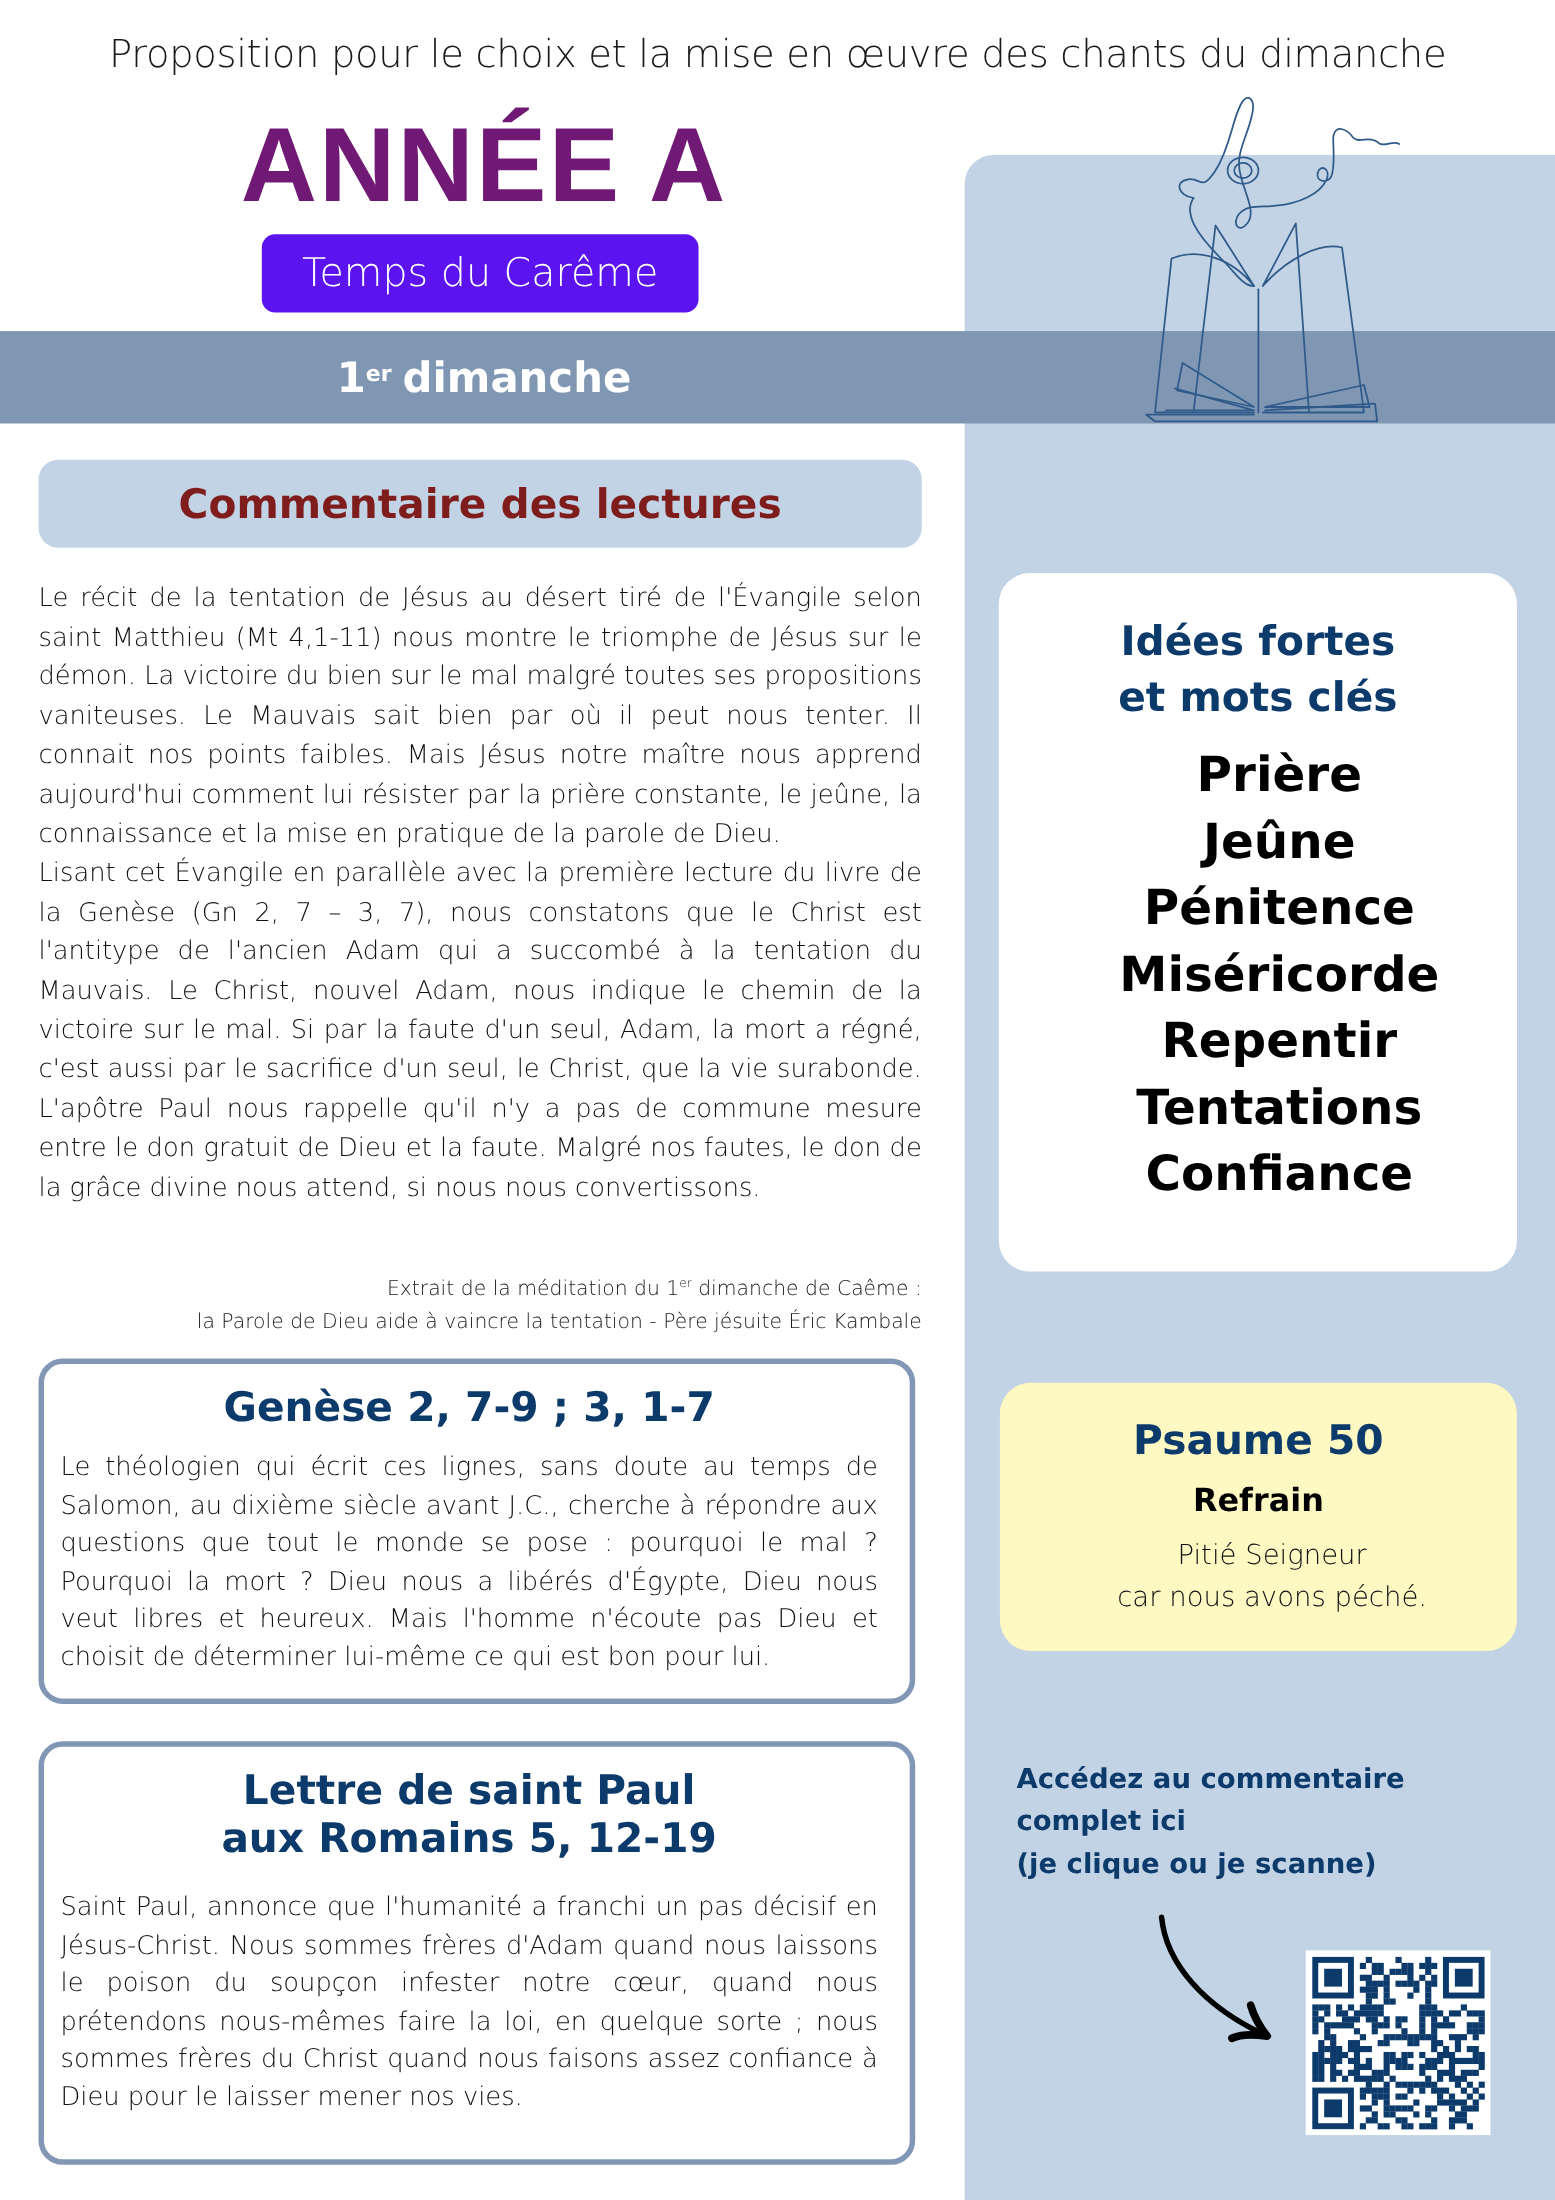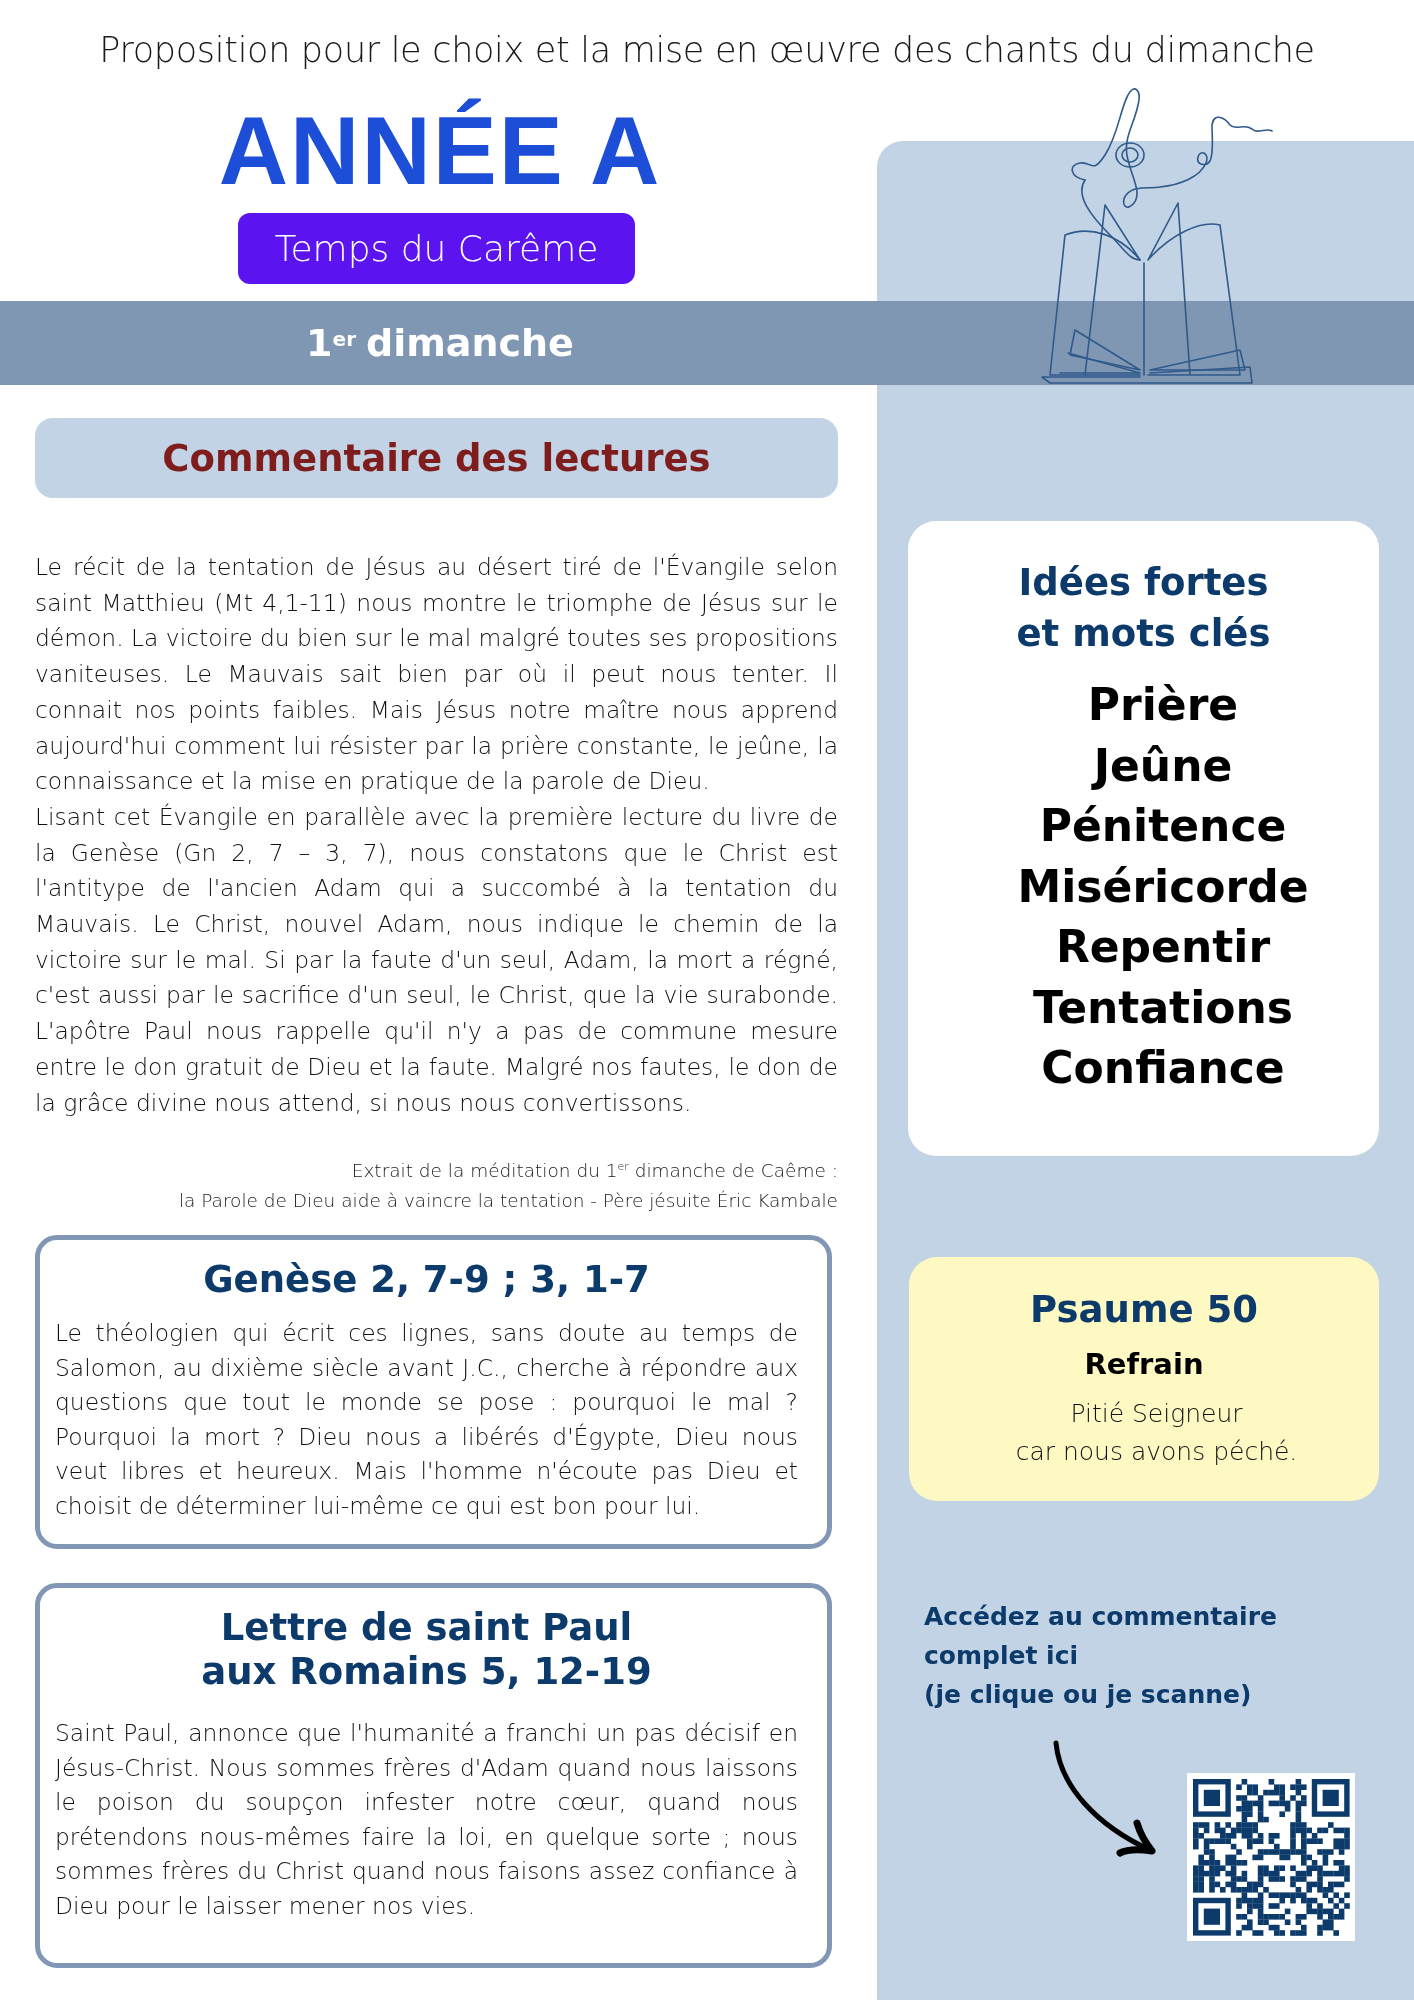--- a/index.html
+++ b/index.html
@@ -8,21 +8,21 @@
     background: #ffffff; font-family: "Liberation Sans", sans-serif; color: #111;
   }
   .abs { position: absolute; }
   .top-line {
     left: 0; top: 30px; width: 1414px; text-align: center;
     font-size: 35px; font-weight: 300; color: #1a1a1a;
     font-family: "DejaVu Sans", sans-serif; letter-spacing: -0.3px;
   }
   .annee {
     left: 190px; top: 95px; width: 500px; text-align: center;
-    font-size: 96px; font-weight: 700; color: #1d4ed8;
+    font-size: 96px; font-weight: 700; color: #701a75;
     font-family: "Liberation Sans", sans-serif; letter-spacing: 2px; line-height: 112px;
   }
   .season-pill {
     left: 238px; top: 213px; width: 397px; height: 71px;
     background: #5b14ef; border-radius: 12px;
     color: #ffffff; font-size: 36px; font-weight: 300;
     display: flex; align-items: center; justify-content: center;
     font-family: "DejaVu Sans", sans-serif;
   }
   .right-panel {
@@ -44,21 +44,21 @@
   .comment-header {
     left: 35px; top: 418px; width: 803px; height: 80px;
     background: #c2d3e5; border-radius: 18px;
     display: flex; align-items: center; justify-content: center;
     color: #7f1d1d; font-size: 37px; font-weight: 700;
     font-family: "DejaVu Sans", sans-serif;
   }
   .comment-body {
     left: 35px; top: 526px; width: 803px;
     font-size: 23.4px; line-height: 35.7px; text-align: justify;
-    font-family: "DejaVu Sans", sans-serif; font-weight: 300; color: #111; margin-top: 24px;
+    font-family: "DejaVu Sans", sans-serif; font-weight: 300; color: #111;
   }
   .comment-body p { margin: 0; }
   .source {
     left: 35px; top: 1152px; width: 803px; text-align: right;
     font-size: 18.5px; line-height: 30px; color: #1a1a1a;
     font-family: "DejaVu Sans", sans-serif; font-weight: 300;
   }
   .source sup { font-size: 11px; }
 
   .reading-card {

